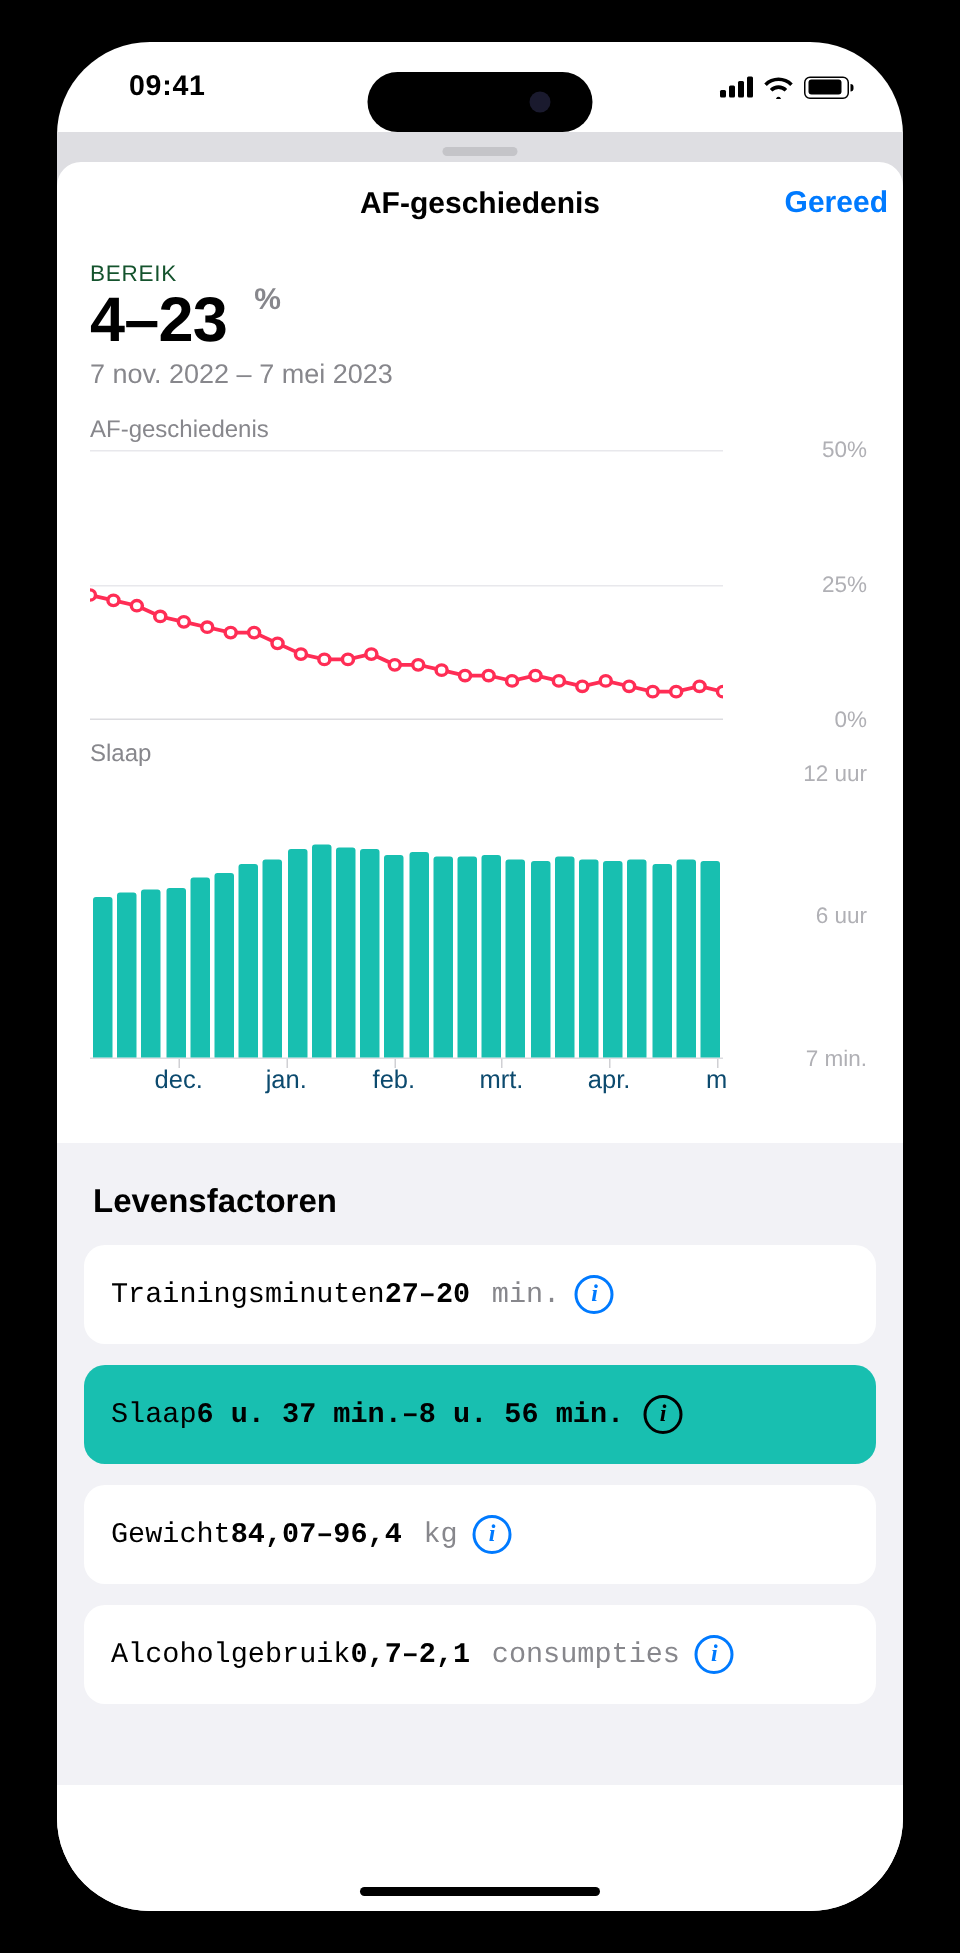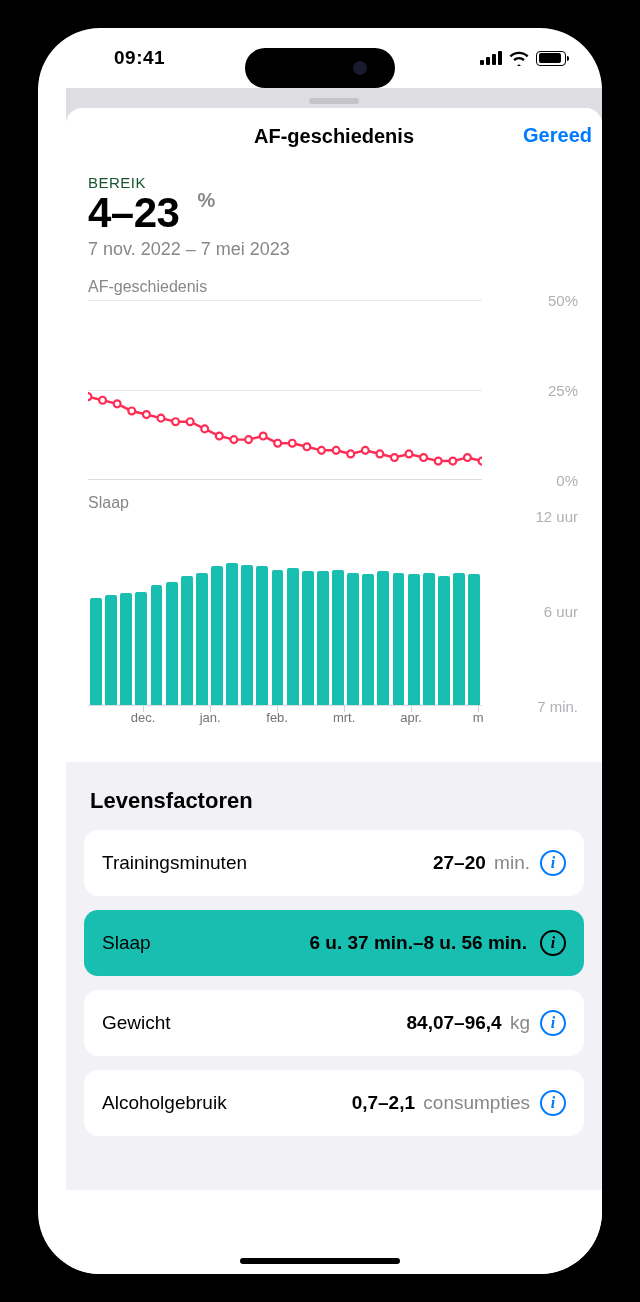--- a/index.html
+++ b/index.html
@@ -3,21 +3,21 @@
 <meta charset="utf-8">
 <style>
   * { box-sizing: border-box; margin: 0; padding: 0; }
   html, body { width: 640px; height: 1302px; background: #000; font-family: -apple-system, BlinkMacSystemFont, "Segoe UI", Helvetica, Arial, sans-serif; }
   .phone-frame {
     position: absolute; left: 20px; top: 10px; width: 600px; height: 1282px;
     background: #000; border-radius: 80px; padding: 18px;
   }
   .phone-screen {
     width: 100%; height: 100%; background: #fff; border-radius: 62px;
-    overflow: hidden; position: relative; display: flex; flex-direction: column; padding-left: 28px;
+    overflow: hidden; position: relative; display: flex; flex-direction: column;
   }
   
   .status-bar {
     height: 60px; display: flex; justify-content: space-between; align-items: center;
     padding: 0 36px 0 48px; font-weight: 600; font-size: 19px;
   }
   .status-time { letter-spacing: 0.5px; }
   .status-icons { display: flex; align-items: center; gap: 7px; }
   .signal-bars { display:flex; align-items:flex-end; gap:2px; height:14px; }
   .signal-bars span { width:4px; background:#000; border-radius:1px; }
@@ -60,29 +60,29 @@
   .line-chart-area { height:180px; }
   .af-svg { position:absolute; left:0; top:0; width:100%; height:100%; }
   .af-path { fill:none; stroke:#ff2d55; stroke-width:2.5; }
   .af-dot { fill:#fff; stroke:#ff2d55; stroke-width:2.2; }
 
   
   .bar-chart-area { height:190px; display:flex; align-items:flex-end; gap:3.2px; padding:0 2px; }
   .bar { flex:1; background:#18bfb0; border-radius:2px 2px 0 0; }
 
   
-  .x-axis { position:relative; height:24px; margin-top:4px; font-size:13px; color:#737373; }
+  .x-axis { position:relative; height:24px; margin-top:4px; font-size:17px; color:#0c4a6e; }
   .x-axis span { position:absolute; transform:translateX(-50%); }
   .x-tick { position:absolute; top:-4px; width:1px; height:6px; background:#d0d0d4; }
 
   
   .factors-section { background:#f2f2f6; padding: 26px 18px 40px 18px; margin-top:28px; }
   .factors-title { font-size:22px; font-weight:700; margin:0 6px 16px 6px; }
   .factor-row { background:#fff; border-radius:14px; padding:20px 18px; margin-bottom:14px;
-                display:flex; align-items:center; justify-content:space-between; font-size:19px; }
+                display:flex; align-items:center; font-size:19px;font-family:Liberation Mono, monospace; }
   .factor-row.active { background:#18bfb0; color:#000; }
   .factor-name { font-weight:400; }
   .factor-val-wrap { display:flex; align-items:center; gap:10px; }
   .factor-val { font-weight:700; }
   .factor-unit { font-weight:400; color:#87878c; margin-left:3px; }
   .factor-row.active .factor-unit { color:#000; font-weight:700; }
   .factor-row.active .factor-val { font-weight:700; }
   .info-circle { width:26px; height:26px; border:2px solid #007aff; border-radius:50%;
                  display:flex; align-items:center; justify-content:center; }
   .info-circle::after{ content:"i"; color:#007aff; font-family:Georgia,serif; font-style:italic; font-weight:700; font-size:16px;}

